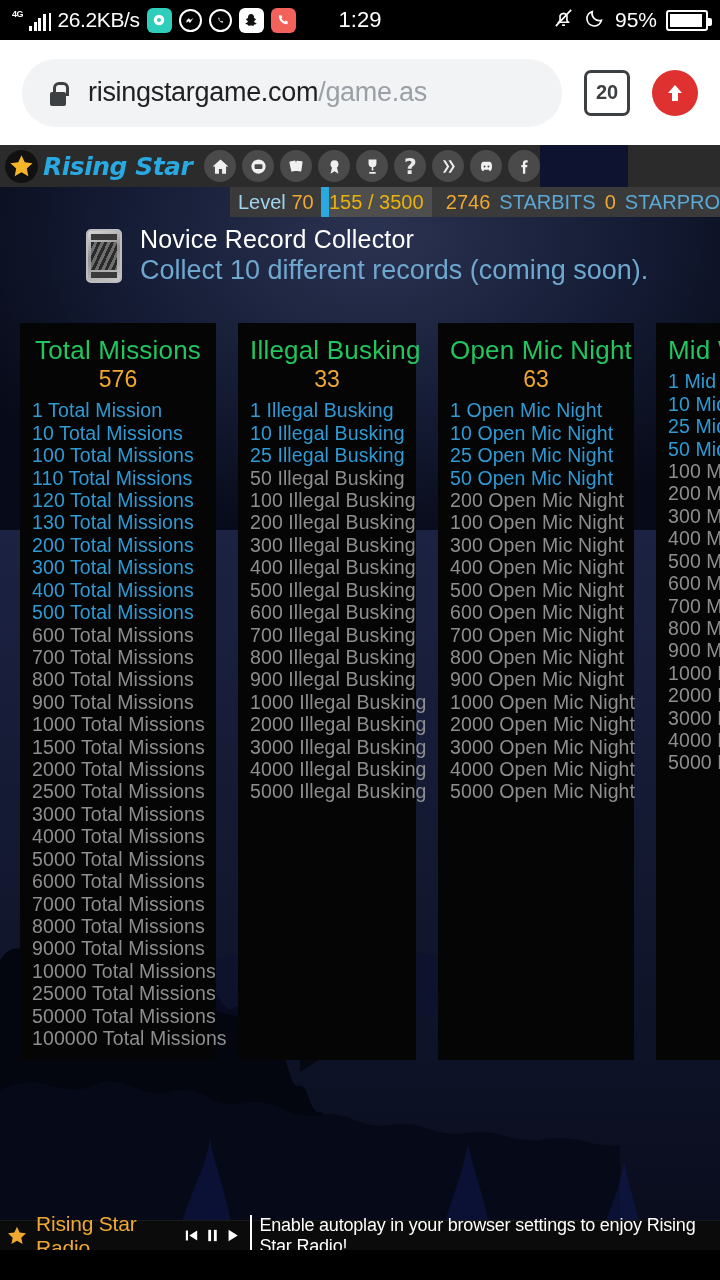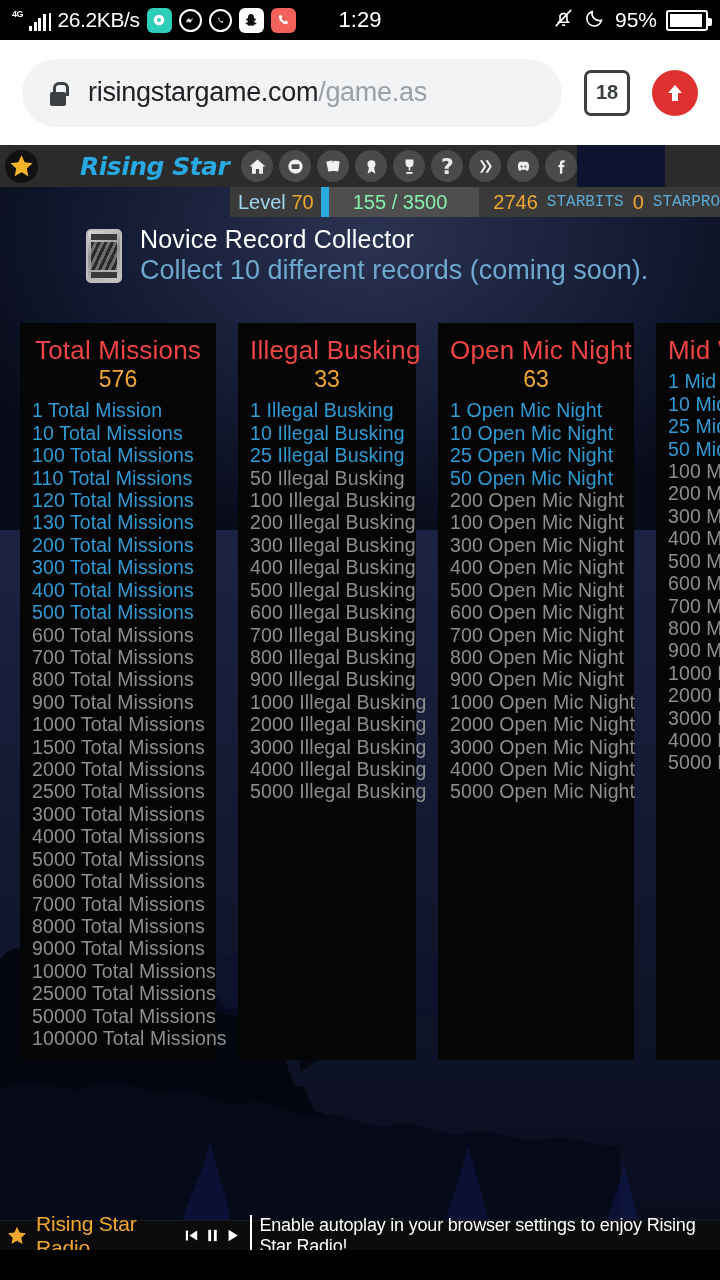--- a/index.html
+++ b/index.html
@@ -82,21 +82,21 @@
   
   .navbar {
     position:absolute; top:0; left:0; width:720px; height:42px;
     background:#2b2b2b; display:flex; align-items:center; z-index:6;
   }
   .logo { display:flex; align-items:center; gap:5px; padding-left:5px; }
   .logo-star { width:33px; height:33px; position:relative; flex:0 0 auto;}
   .logo-star .disc { position:absolute; inset:0; border-radius:50%; background:#111; }
   .logo-star svg { position:absolute; left:3px; top:3px; width:27px; height:27px;}
   .logo-txt { font-family:"DejaVu Sans", sans-serif; font-style:italic; font-weight:bold;
-              font-size:25px; color:#29a9e1; letter-spacing:-0.5px; position:relative;margin-left:37px; }
+              font-size:25px; color:#29a9e1; letter-spacing:-0.5px; position:relative; }
   .navicons { display:flex; align-items:center; gap:6px; margin-left:12px; }
   .navic {
     width:32px; height:32px; border-radius:50%; background:#4a4a4a;
     display:flex; align-items:center; justify-content:center; color:#e8e8e8;
     flex:0 0 auto;
   }
   .navic svg { width:19px; height:19px; fill:#f0f0f0; }
   .navic.qmark { font-size:22px; font-weight:bold; font-family:"DejaVu Sans", sans-serif; }
   .user {
     margin-left:auto; background:#3a3a3a; height:42px;
@@ -108,24 +108,24 @@
   
   .statsbar {
     position:absolute; top:42px; left:230px; width:490px; height:30px;
     background:#3a3a3a; display:flex; align-items:center; z-index:6;
   }
   .lvl { font-size:20px; color:#9fd4ef; padding: 0 7px 0 8px; white-space:nowrap;}
   .lvl b { color:#f0a831; font-weight:normal; }
   .xpwrap { position:relative; width:185px; height:30px; background:#4e4e4e; overflow:hidden; }
   .xpfill { position:absolute; left:0; top:0; bottom:0; width:8px; background:#2aa8e0; }
   .xptxt { position:absolute; inset:0; display:flex; align-items:center; justify-content:center;
-           font-size:20px; color:#86efac; }
+           font-size:20px; color:#eab308; }
   .coins { display:flex; align-items:center; gap:9px; padding-left:14px; white-space:nowrap;}
   .coin-n { color:#f0a831; font-size:20px; }
-  .coin-l { color:#5aa9d6; font-size:16px;font-family:Liberation Mono, monospace; }
+  .coin-l { color:#5aa9d6; font-size:20px; }
 
   
   .achhead { position:absolute; top:80px; left:4px; width:720px; display:flex; align-items:center; gap:18px; padding-left:82px; z-index:5;}
   .achimg {
     width:36px; height:54px; border-radius:5px;
     background:linear-gradient(160deg,#d9d9d9 0%, #8f8f8f 45%, #c9c9c9 100%);
     border:2px solid #bdbdbd; padding:3px;
     display:flex; flex-direction:column; gap:2px;
     flex:0 0 auto;
   }
@@ -134,21 +134,21 @@
   .achtitle { font-size:25px; color:#ffffff; line-height:1.15; letter-spacing:0.2px;}
   .achdesc  { font-size:27px; color:#6fa8cf; line-height:1.2; }
 
   
   .cols { position:absolute; top:178px; left:20px; display:flex; gap:22px; z-index:5; }
   .col { background:#050505; padding:14px 12px 10px 12px; }
   .col.c0 { width:196px; }
   .col.c1 { width:178px; }
   .col.c2 { width:196px; }
   .col.c3 { width:150px; }
-  .col-title { font-size:26px; color:#ef4444; text-align:center; line-height:1.05; white-space:nowrap; letter-spacing:0.2px;}
+  .col-title { font-size:26px; color:#22c55e; text-align:center; line-height:1.05; white-space:nowrap; letter-spacing:0.2px;}
   .col.c0 .col-title, .col.c3 .col-title { text-align:center; }
   .col-count { font-size:23px; color:#f0a831; text-align:center; margin-top:2px; margin-bottom:6px;}
   .col-list li { list-style:none; font-size:19.5px; line-height:1.15; white-space:nowrap; letter-spacing:0.1px;}
   .col-list li.done { color:#2f9ad4; }
   .col-list li.todo { color:#8e8e8e; }
 
   
   .radiobar {
     position:absolute; bottom:0; left:0; width:720px; height:30px;
     background:#0b0b0b; display:flex; align-items:center; gap:8px; padding-left:6px; z-index:9;
@@ -226,21 +226,21 @@
         </span>
     </div>
   </div>
 
   <div class="browser">
     <div class="urlbar">
       <span class="lock"></span>
       <span class="urltext"><span>risingstargame.com</span><span class="dim">/game.as</span></span>
     </div>
     <div class="tabcount">
-      <span>18</span>
+      <span>20</span>
     </div>
     <div class="updot">
       <svg viewBox="0 0 24 24">
           <path d="M12 4l7 8h-4v8h-6v-8H5z" fill="#fff"></path>
         </svg>
     </div>
   </div>
 
   <div class="page">
 

